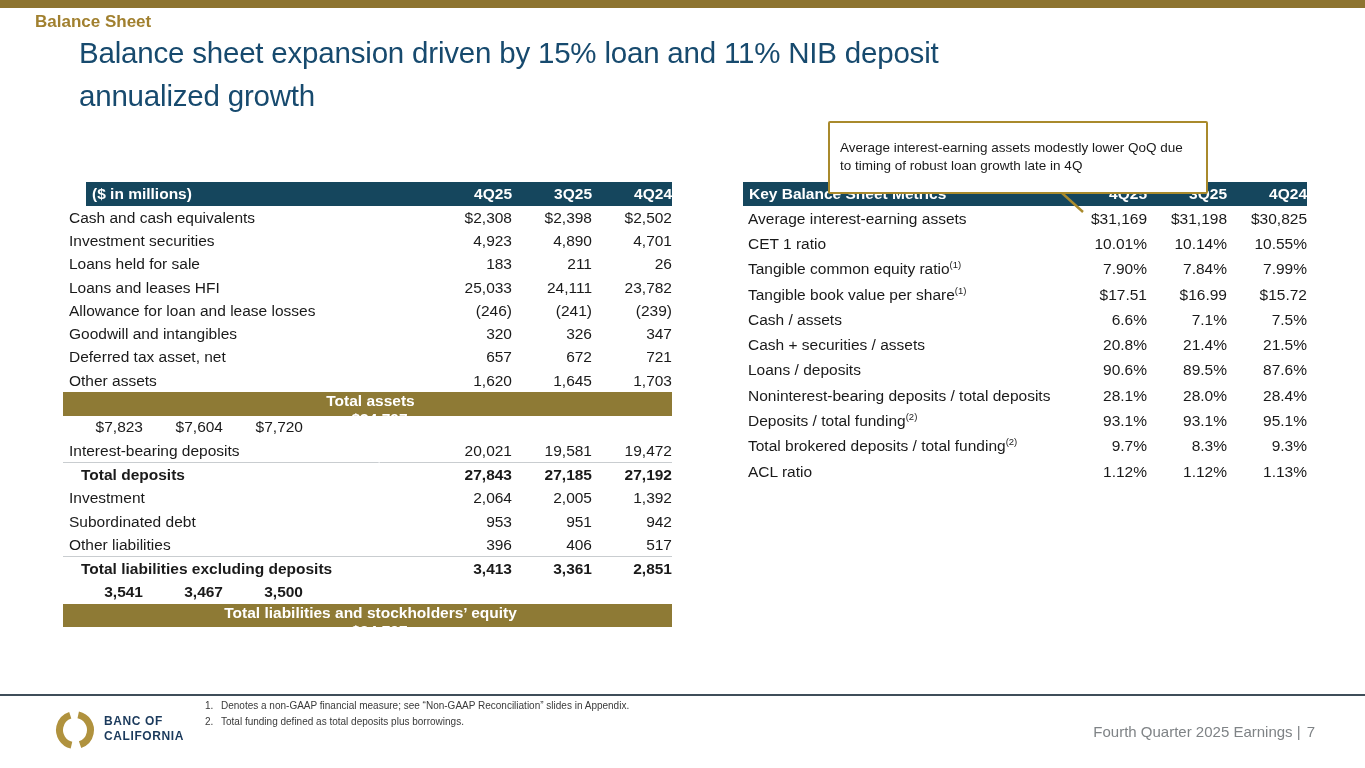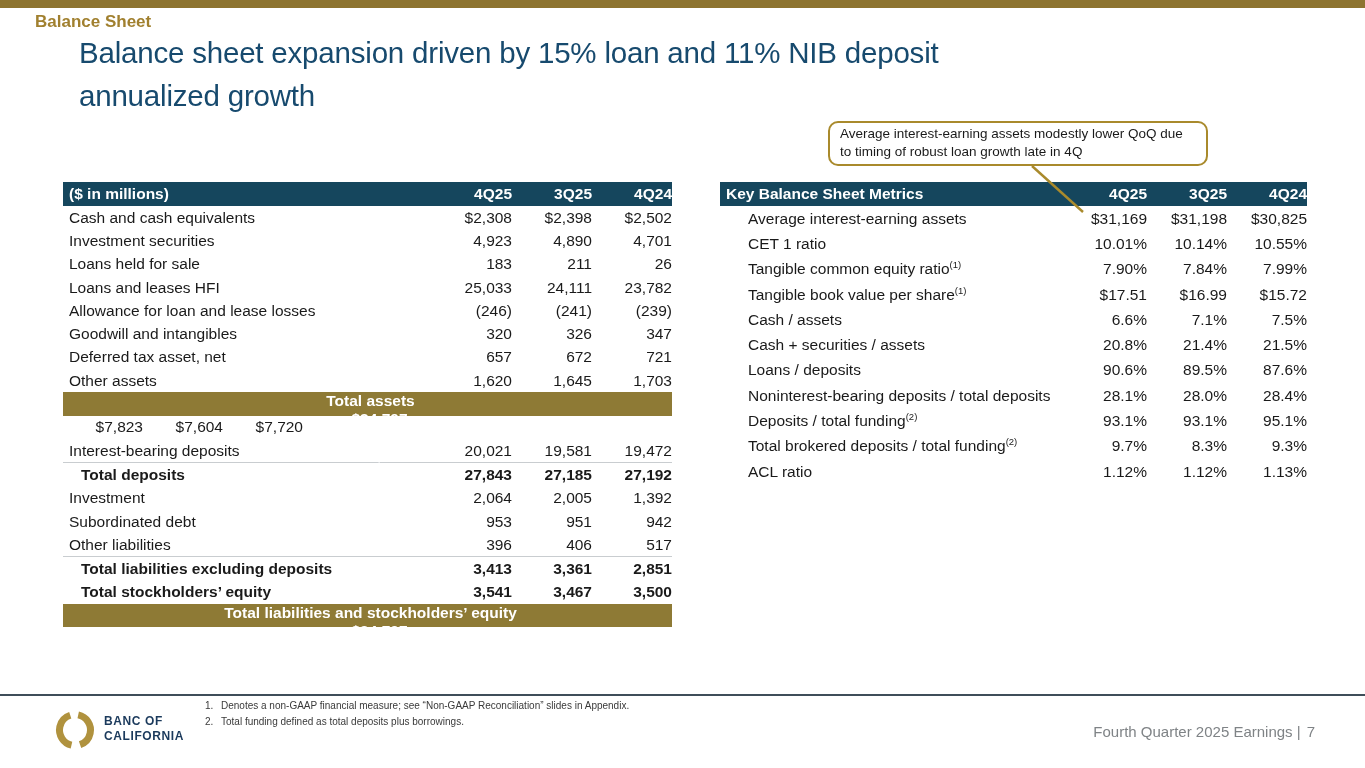--- a/index.html
+++ b/index.html
@@ -13,28 +13,28 @@
   
   .top-bar{position:absolute;left:0;top:0;width:1365px;height:8px;background:var(--top_bar);}
 
   
   .eyebrow{position:absolute;left:35px;top:12px;font-size:17px;font-weight:bold;color:var(--eyebrow);}
   .title{position:absolute;left:31px;top:31px;font-size:29.5px;line-height:43px;color:var(--title);letter-spacing:-0.2px;margin-left:48px;}
 
   
   .callout{
     position:absolute;left:828px;top:121px;width:380px;box-sizing:border-box;
-    border:2.5px solid var(--callout_border);border-radius:10px;background:#ffffff;
-    padding:2px 10px;font-size:13.5px;line-height:1.36;color:var(--body_text);z-index:3;
+    border:2.5px solid var(--callout_border);border-radius:2px;background:#ffffff;
+    padding:16px 10px;font-size:13.5px;line-height:1.36;color:var(--body_text);z-index:3;
   }
   .connector{position:absolute;left:0;top:0;width:1365px;height:768px;pointer-events:none;z-index:2;}
 
   
   .fintable{position:absolute;box-sizing:border-box;font-size:15.5px;color:var(--body_text);}
-  .thead{display:flex;align-items:center;height:24px;background:var(--table_header_bg);color:#ffffff;font-weight:bold;}
+  .thead{display:flex;align-items:center;height:24px;background:var(--table_header_bg);color:#ffffff;font-weight:bold;margin-left:23px;}
   .thead .tlabel{flex:1;padding-left:6px;}
   .thead .tnum{width:80px;text-align:right;}
   .trow{display:flex;align-items:center;}
   .trow .tlabel{flex:1;padding-left:6px;white-space:nowrap;}
   .trow .tnum{width:80px;text-align:right;}
   .trow sup{font-size:9.5px;vertical-align:super;line-height:0;}
 
   .left-table{left:63px;top:182px;width:613px;padding-right:4px;}
   .left-table .trow{height:23.3px;}
   .right-table{left:720px;top:182px;width:588px;padding-right:1px;}
@@ -173,21 +173,20 @@
           <div class="tnum">406</div>
           <div class="tnum">517</div>
         </div>
         <div class="trow subtotal">
           <div class="tlabel">Total liabilities excluding deposits</div>
           <div class="tnum">3,413</div>
           <div class="tnum">3,361</div>
           <div class="tnum">2,851</div>
         </div>
         <div class="trow boldindent">
-          <div class="tlabel">Total stockholders’ equity</div>
           <div class="tnum">3,541</div>
           <div class="tnum">3,467</div>
           <div class="tnum">3,500</div>
         </div>
         <div class="trow gold">
           <div class="tlabel">Total liabilities and stockholders’ equity</div>
           <div class="tnum">$34,797</div>
           <div class="tnum">$34,013</div>
           <div class="tnum">$33,543</div>
         </div>

